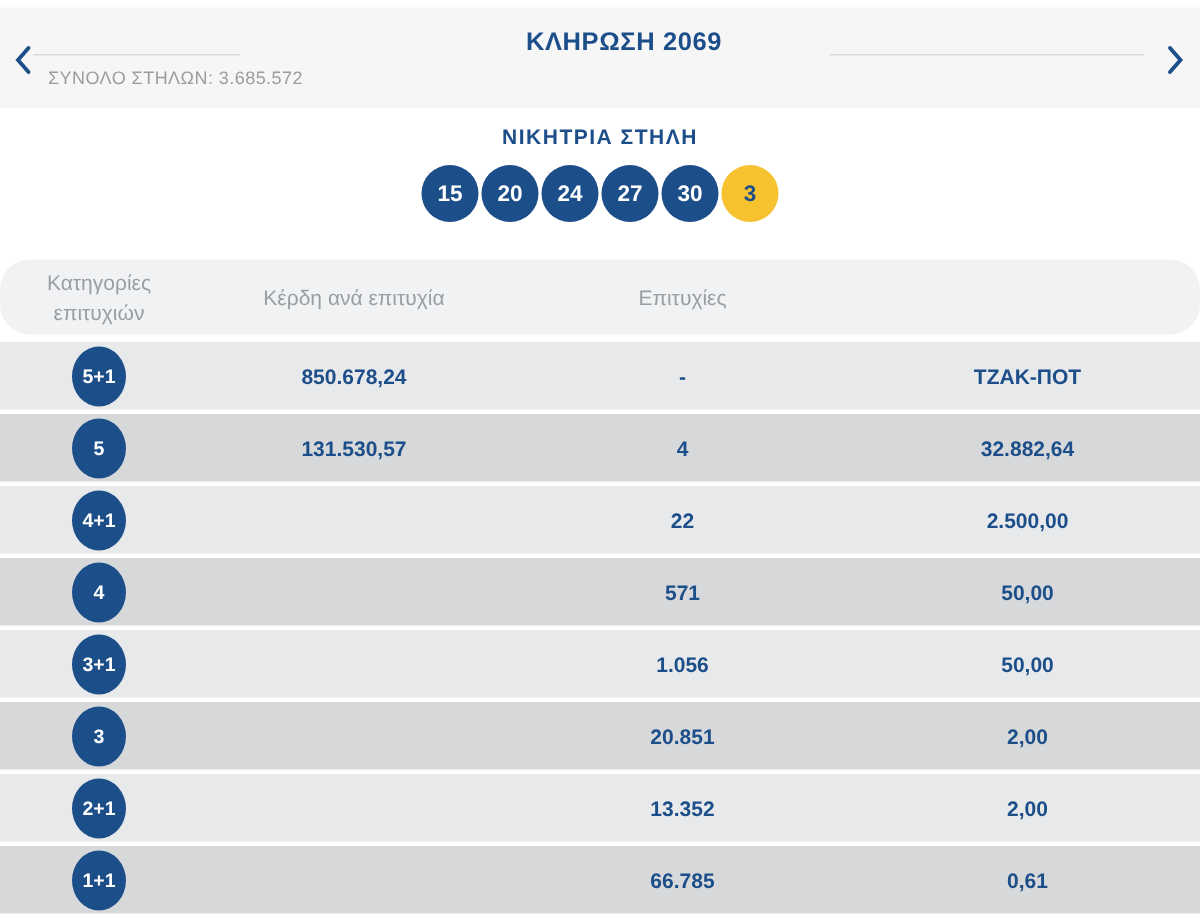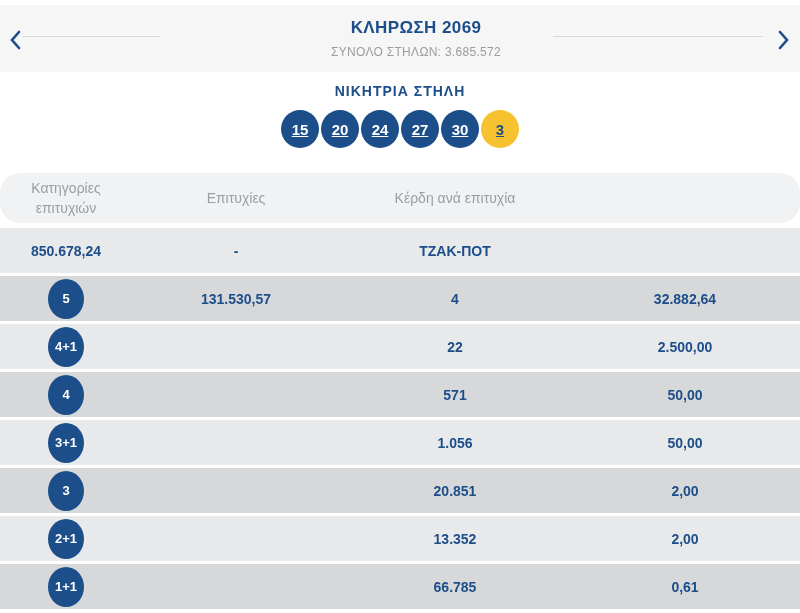--- a/index.html
+++ b/index.html
@@ -3,36 +3,36 @@
 <meta charset="utf-8">
 <style>
   * { margin:0; padding:0; box-sizing:border-box; }
   html,body { width:800px; height:613px; overflow:hidden; background:#fff;
     font-family:"Liberation Sans", sans-serif; }
 
   
   .draw-header { position:relative; margin-top:5px; height:67px; background:#f6f6f7;padding-left:32px; }
   .draw-title { text-align:center; padding-top:13px; font-size:17px; font-weight:bold;
     color:#1c4e8a; letter-spacing:0.4px; }
-  .draw-subtitle { text-align:center; margin-top:7px; font-size:12px; color:#9a9c9e;
+  .draw-subtitle { margin-top:7px; font-size:12px; color:#9a9c9e;
     letter-spacing:0.3px; }
   .draw-date { position:absolute; left:30px; top:38px; font-size:16px; color:#9a9c9e; }
   .hr-left  { position:absolute; left:22px;  top:31px; width:138px; height:1px; background:#d9dadb; }
   .hr-right { position:absolute; right:37px; top:31px; width:210px; height:1px; background:#d9dadb; }
   .nav-arrow { position:absolute; top:24px; width:16px; height:24px; background:none; border:none;
     cursor:pointer; display:flex; align-items:center; justify-content:center; }
   .nav-arrow.left  { left:7px; }
   .nav-arrow.right { right:9px; }
 
   
   .winning-title { margin-top:11px; text-align:center; font-size:14px; font-weight:bold;
     color:#1c4e8a; letter-spacing:1px; }
   .balls { display:flex; justify-content:center; gap:2px; margin-top:11px; }
   .ball { width:38px; height:38px; border-radius:50%; background:#1c4e8a; color:#fff;
-    font-weight:bold; font-size:15px; display:flex; align-items:center; justify-content:center;text-decoration:underline; }
+    font-weight:bold; font-size:15px; display:flex; align-items:center; justify-content:center; }
   .ball.bonus { background:#f6c230; color:#1c4e8a; }
 
   
   .results-table { margin-top:25px; }
   .grid-row { display:grid; grid-template-columns:132px 208px 230px 230px; align-items:center;
     text-align:center; }
   .thead { height:50px; background:#f1f2f3; color:#9b9ea1; font-size:14px; margin-bottom:5px;border-radius:20px; }
   .th-cat-inner { display:inline-block; max-width:98px; line-height:1.45; }
   .t-row { height:45px; margin-bottom:3px; color:#1c4e8a; font-weight:bold; font-size:14px; }
   .t-row.light { background:#e8e9eb; }
@@ -73,25 +73,28 @@
   <div class="ball">27</div>
   <div class="ball">30</div>
   <div class="ball bonus">3</div>
 </div>
 
 <div class="results-table">
   <div class="grid-row thead">
     <div>
       <span class="th-cat-inner">Κατηγορίες επιτυχιών</span>
     </div>
+    <div>Κέρδη ανά επιτυχία</div>
     <div>Επιτυχίες</div>
-    <div>Κέρδη ανά επιτυχία</div>
   </div>
 
   <div class="grid-row t-row light">
+    <div>
+        <div class="badge">5+1</div>
+      </div>
     <div>850.678,24</div>
     <div>-</div>
     <div>ΤΖΑΚ-ΠΟΤ</div>
   </div>
   <div class="grid-row t-row dark">
     <div>
         <div class="badge">5</div>
       </div>
     <div>131.530,57</div>
     <div>4</div>

